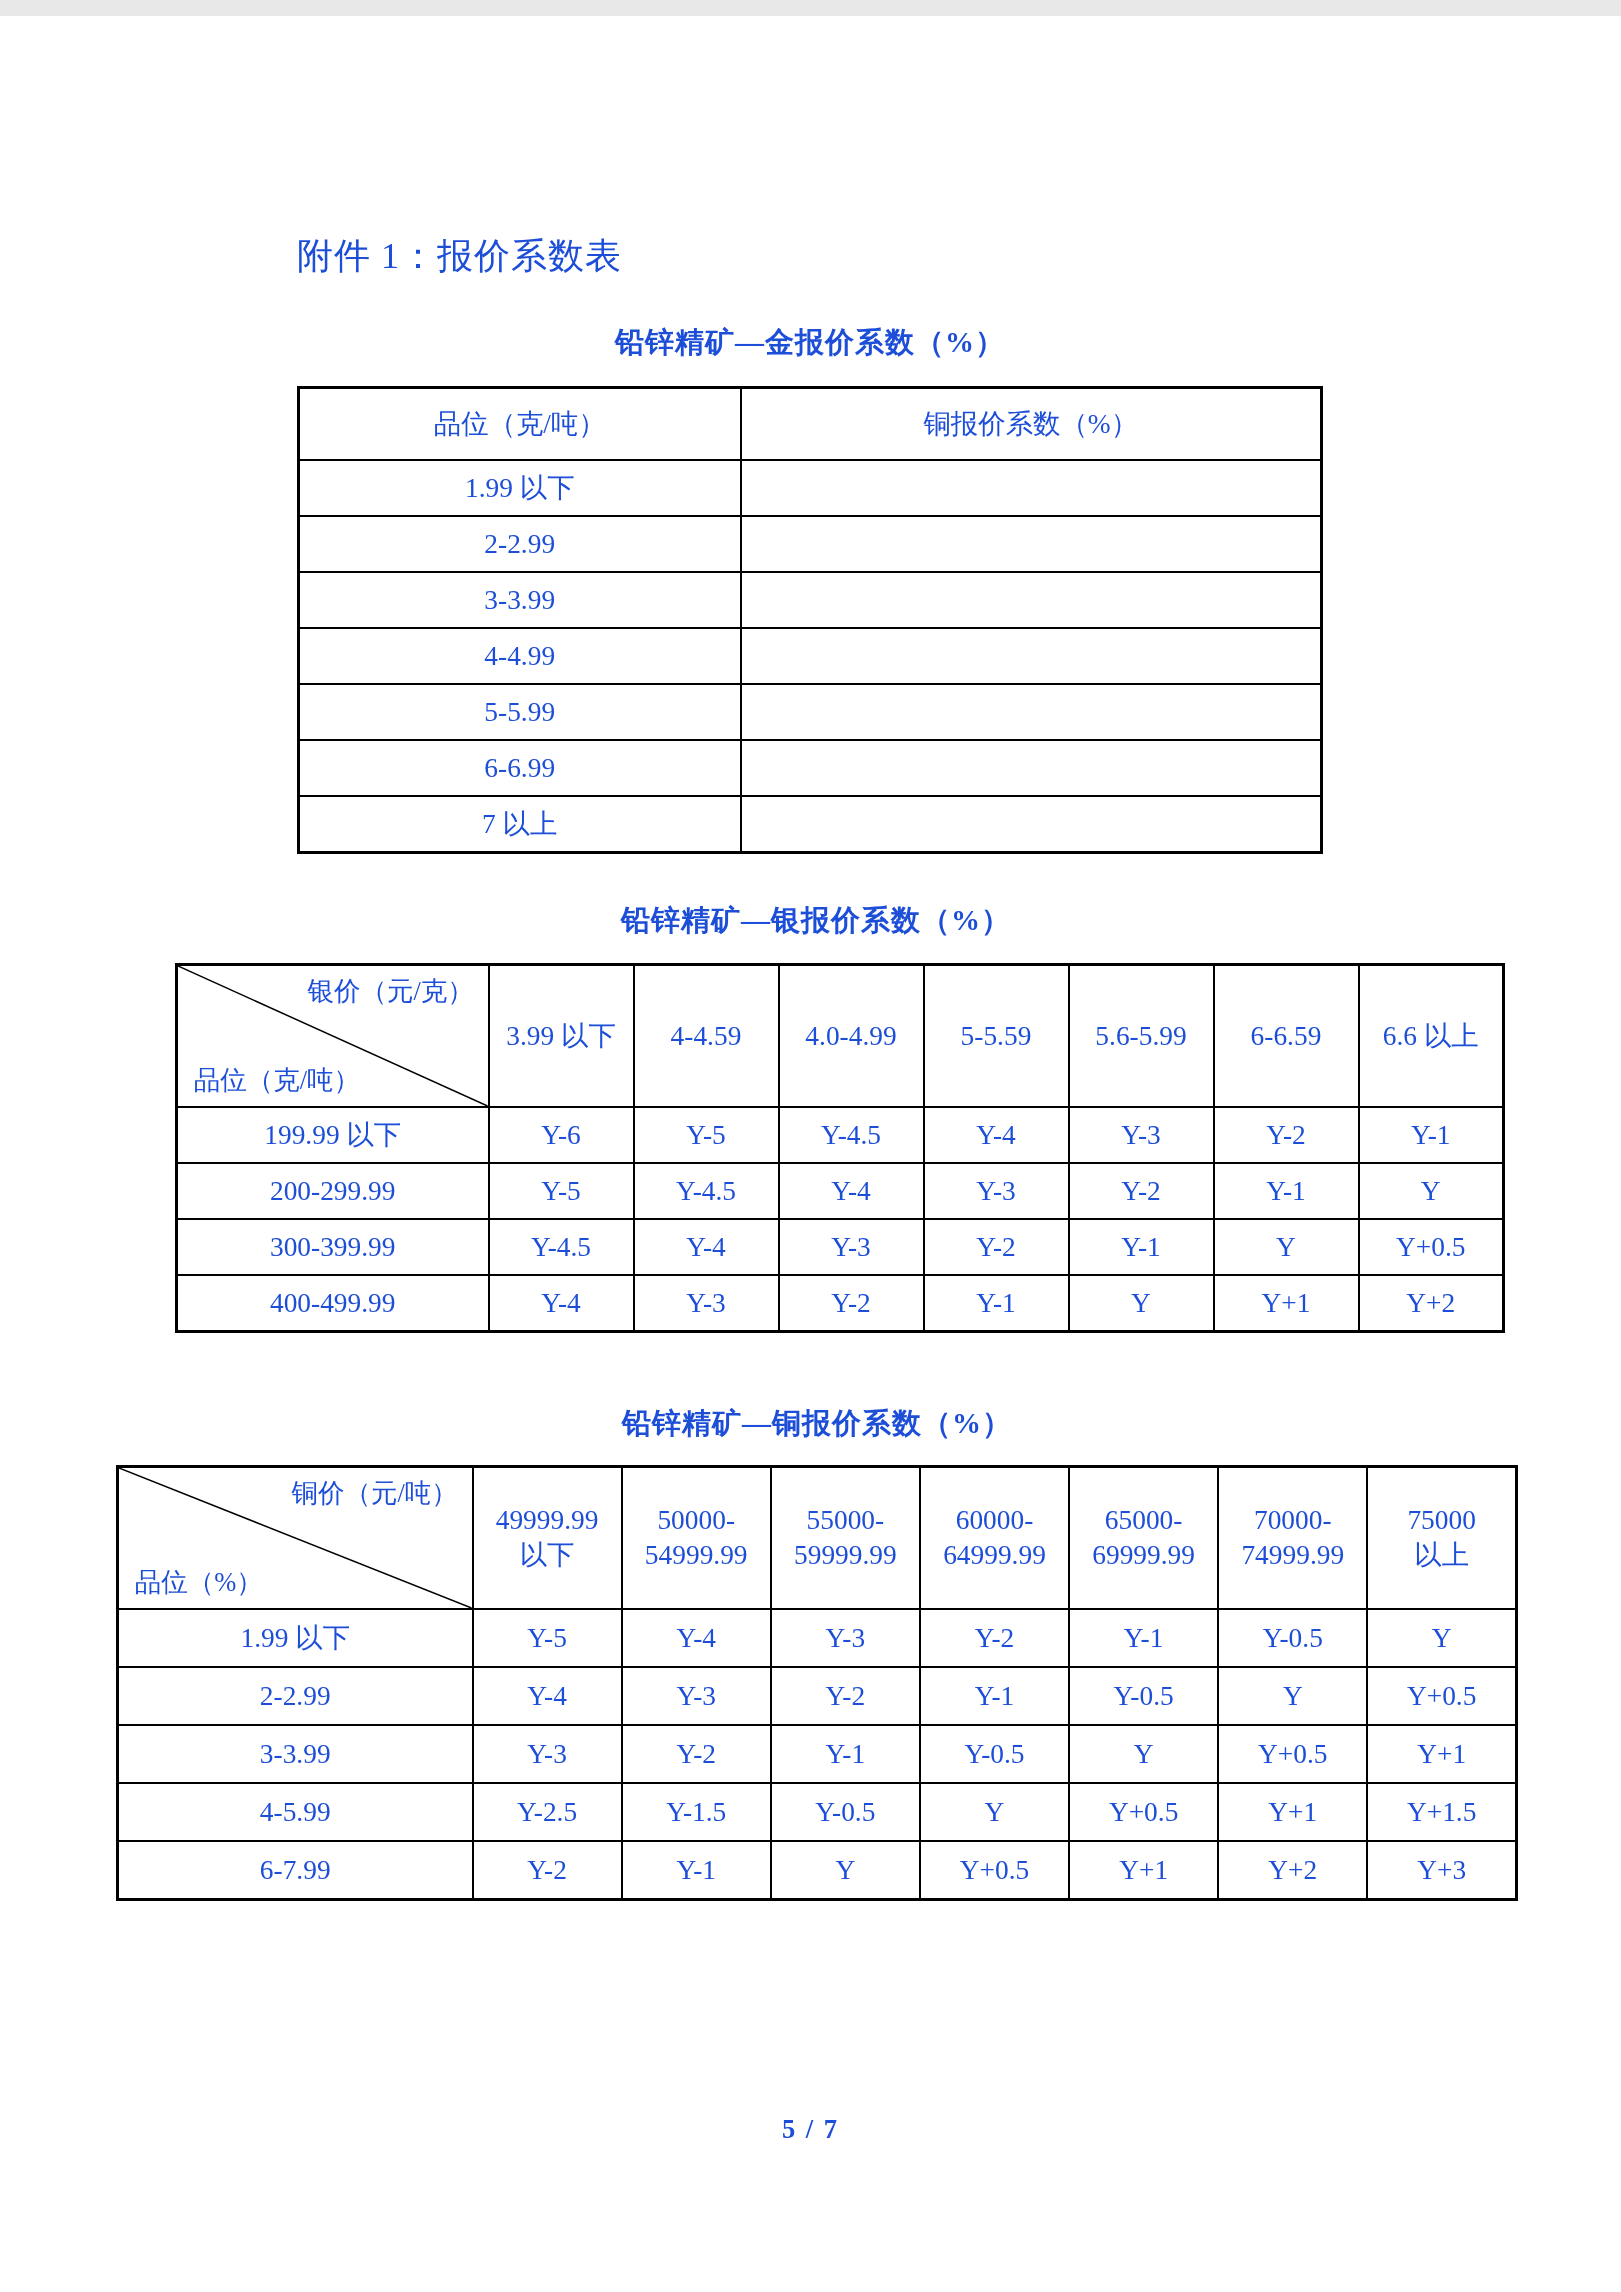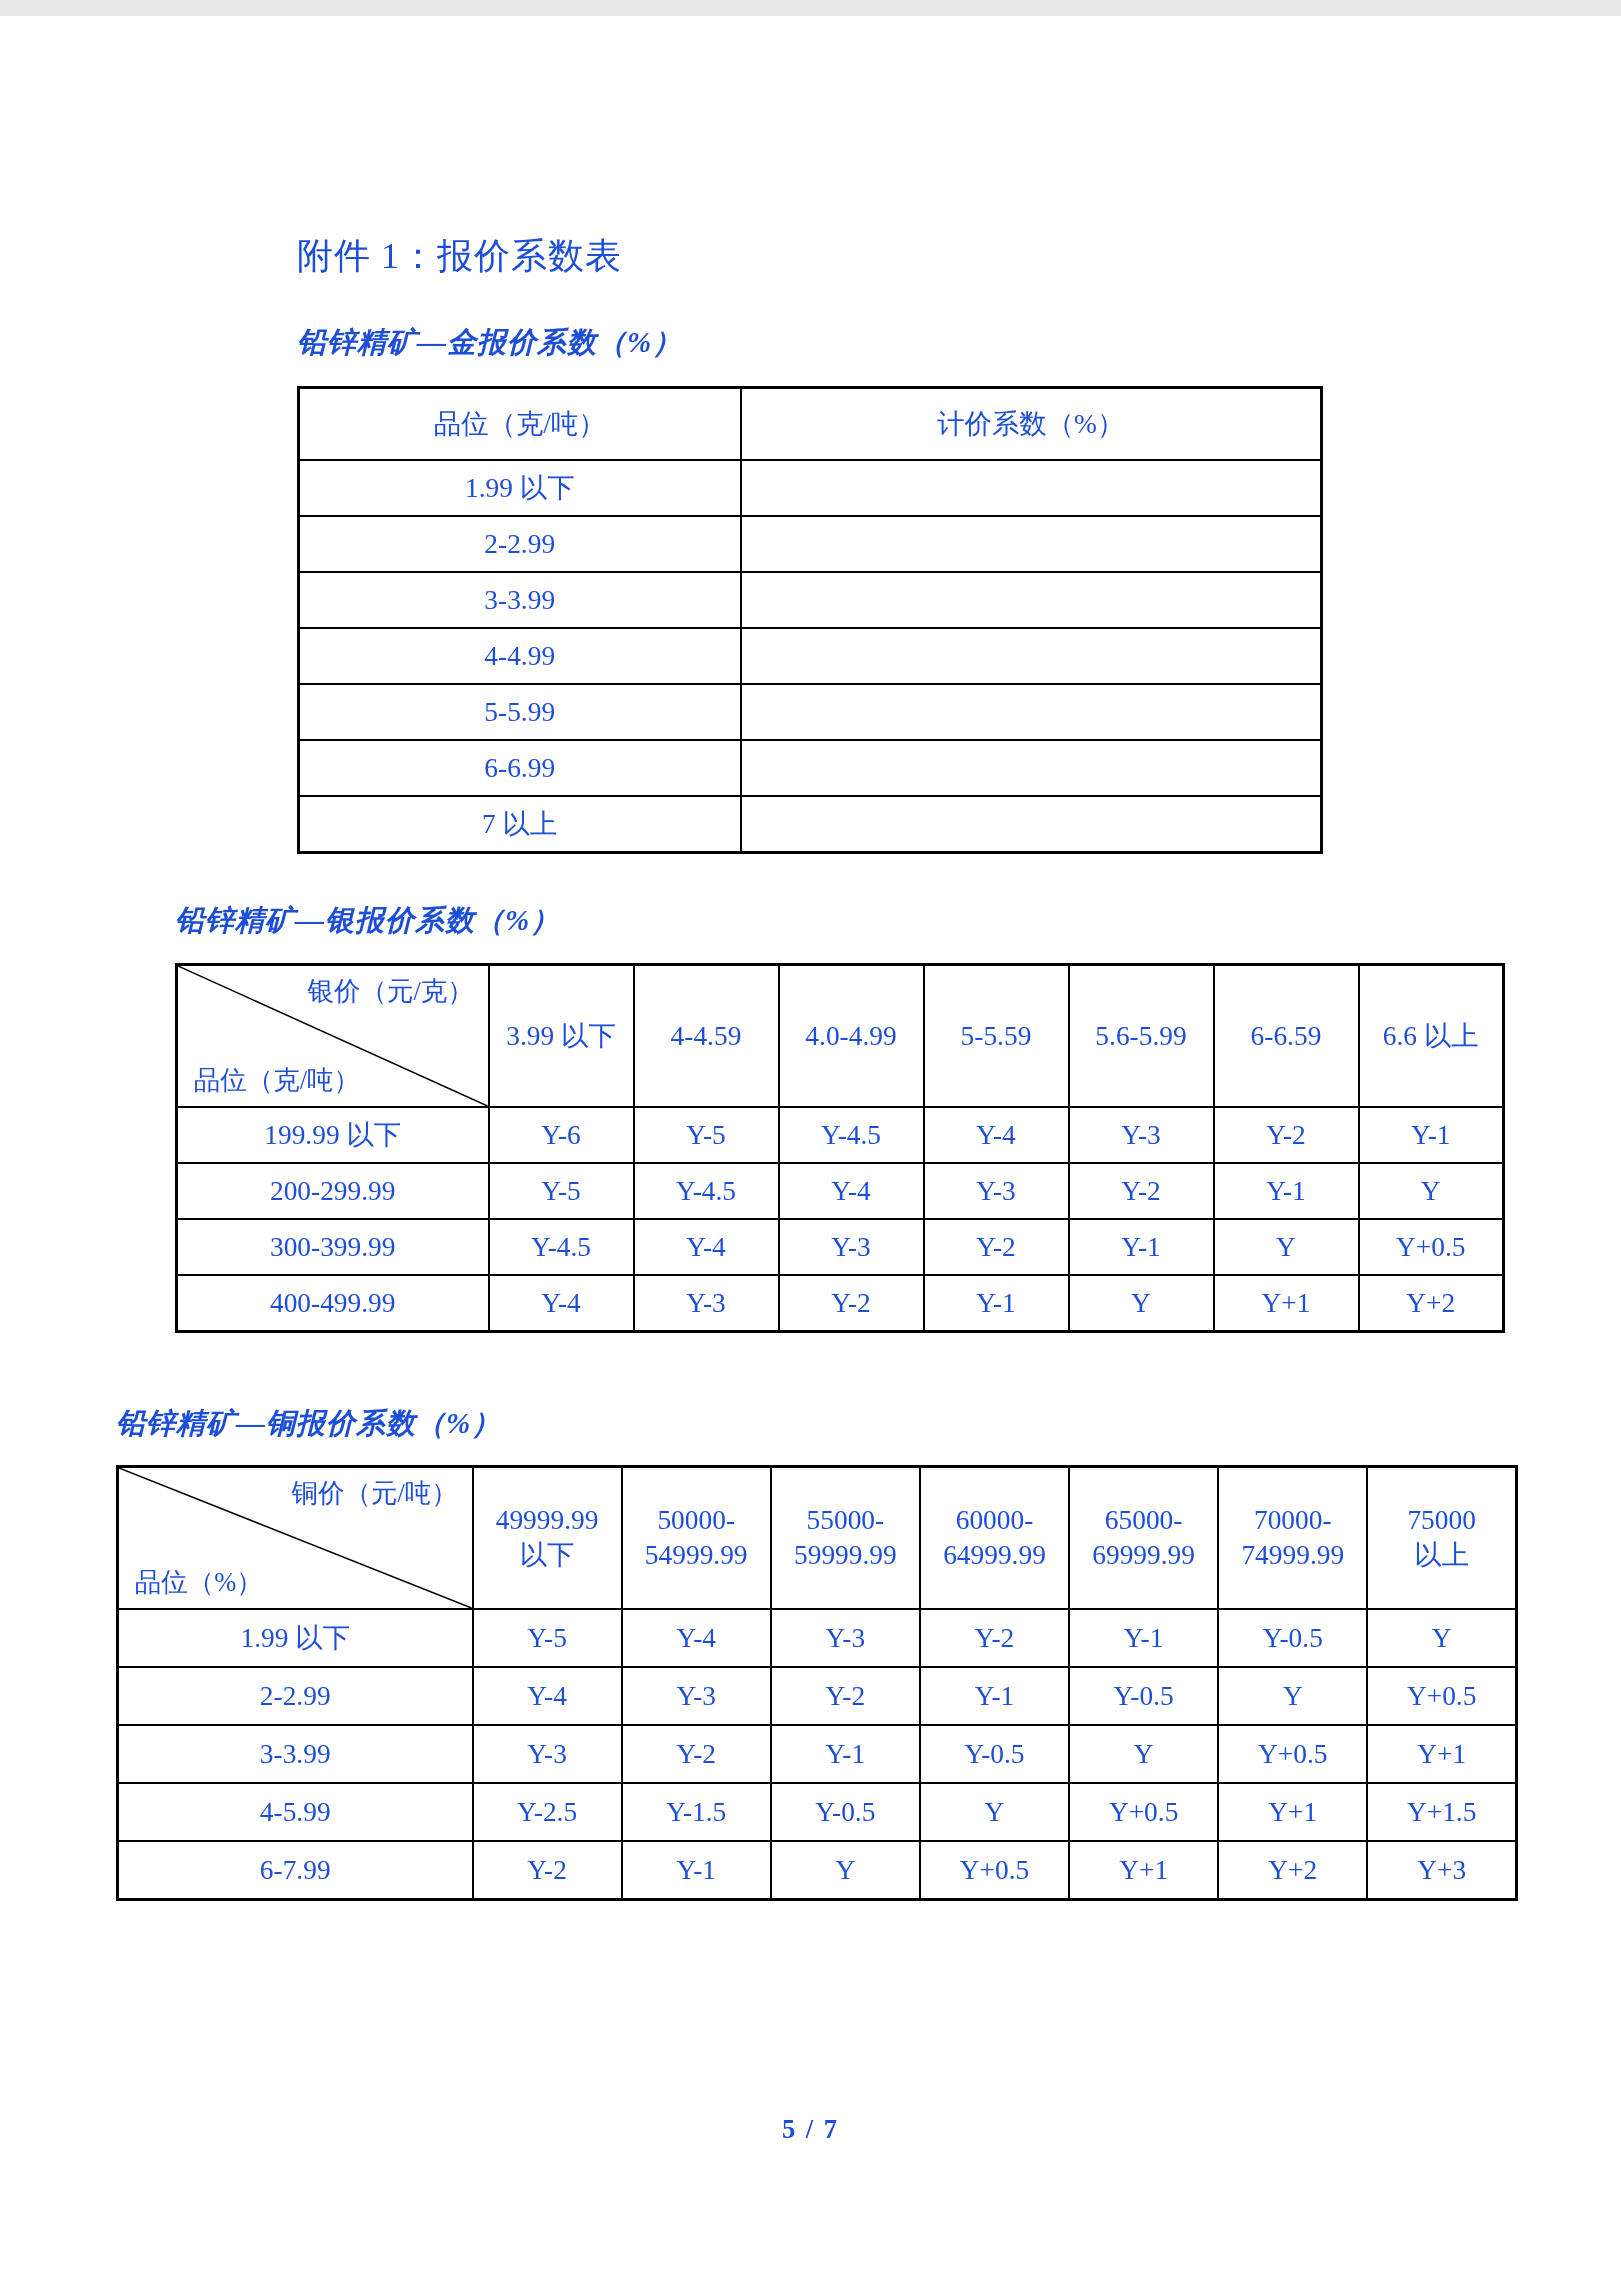--- a/index.html
+++ b/index.html
@@ -6,22 +6,22 @@
   .page{
     position:relative; width:1621px; height:2293px; background:#ffffff;
     font-family:"Liberation Serif","DejaVu Serif",serif; color:#1d4ed8;
     margin:16px auto; overflow:hidden;
   }
   .doc-title{
     position:absolute; left:297px; top:216px;
     font-size:36px; font-weight:500; letter-spacing:1px; white-space:nowrap;
   }
   .tbl-caption{
-    position:absolute; 
-    font-size:29px; font-weight:bold; letter-spacing:1px;font-style:italic;
+    position:absolute; text-align:center;
+    font-size:29px; font-weight:bold; letter-spacing:1px;
   }
   #cap-gold{ left:297px; width:1026px; top:307px; }
   #cap-silver{ left:175px; width:1282px; top:885px; }
   #cap-copper{ left:116px; width:1402px; top:1388px; }
 
   table.doc{
     position:absolute; border-collapse:collapse; table-layout:fixed;
     border:3.9px solid #000; background:#fff;
   }
   table.doc td{
@@ -65,21 +65,21 @@
   <div class="tbl-caption" id="cap-gold">铅锌精矿—金报价系数（%）</div>
 
   <table class="doc" id="tbl-gold">
     <colgroup>
         <col style="width:442px">
         <col>
       </colgroup>
     <tbody>
         <tr class="hdr">
       <td>品位（克/吨）</td>
-      <td>计价系数（%）</td>
+      <td>铜报价系数（%）</td>
     </tr>
     <tr>
       <td>1.99 以下</td>
       <td></td>
     </tr>
     <tr>
       <td>2-2.99</td>
       <td></td>
     </tr>
     <tr>

